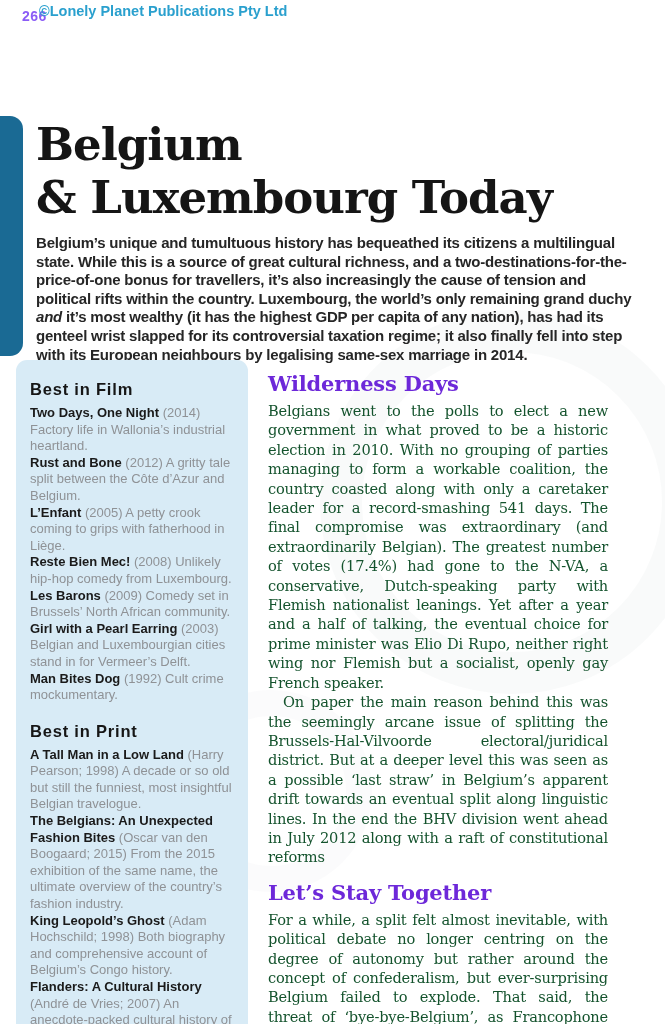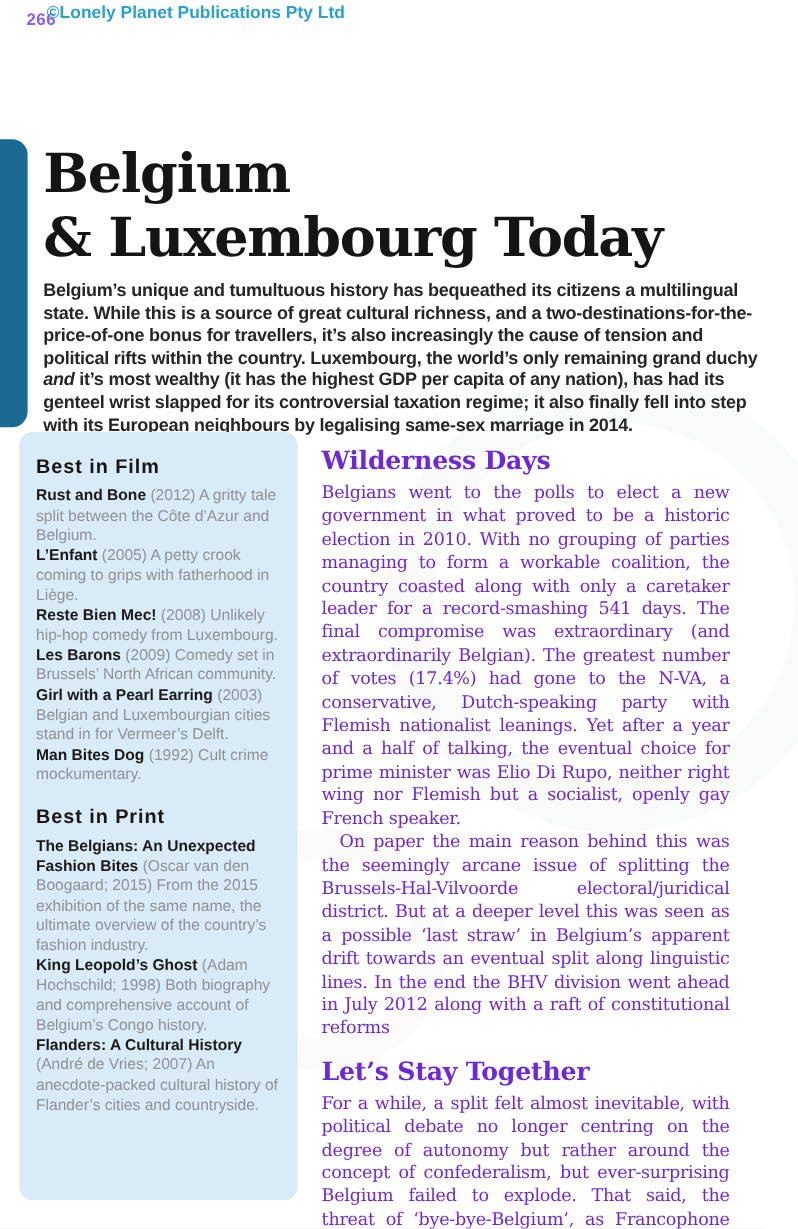--- a/index.html
+++ b/index.html
@@ -97,21 +97,21 @@
     font-weight:bold;
     color:#6d28d9;
     letter-spacing:-0.2px;
   }
   .main-col section + section h2{margin-top:14px;}
   .main-col p{
     margin:0;
     font-family:"DejaVu Serif",serif;
     font-size:14.6px;line-height:19.4px;
     text-align:justify;
-    color:#6d28d9;
+    color:#14532d;
     letter-spacing:-0.2px;
   }
   .main-col p.indent{text-indent:15px;}
 </style>
 </head>
 <body>
 
 <div class="page">
 
   <div class="watermark wm1"></div>
@@ -122,29 +122,31 @@
 
   <div class="chapter-tab"></div>
 
   <h1 class="title"><span>Belgium</span><br><span>&amp; Luxembourg Today</span></h1>
 
   <p class="intro"><span>Belgium’s unique and tumultuous history has bequeathed its citizens a multilingual state. While this is a source of great cultural richness, and a two-destinations-for-the-price-of-one bonus for travellers, it’s also increasingly the cause of tension and political rifts within the country. Luxembourg, the world’s only remaining grand duchy </span><em>and</em><span> it’s most wealthy (it has the highest GDP per capita of any nation), has had its genteel wrist slapped for its controversial taxation regime; it also finally fell into step with its European neighbours by legalising same-sex marriage in 2014.</span></p>
 
   <aside class="sidebar">
     <section class="film-section">
       <h3>Best in Film</h3>
+      <p class="list-item"><b>Two Days, One Night</b><span> (2014) Factory life in Wallonia’s industrial heartland.</span></p>
       <p class="list-item"><b>Rust and Bone</b><span> (2012) A gritty tale split between the Côte d’Azur and Belgium.</span></p>
       <p class="list-item"><b>L’Enfant</b><span> (2005) A petty crook coming to grips with fatherhood in Liège.</span></p>
       <p class="list-item"><b>Reste Bien Mec!</b><span> (2008) Unlikely hip-hop comedy from Luxembourg.</span></p>
       <p class="list-item"><b>Les Barons</b><span> (2009) Comedy set in Brussels’ North African community.</span></p>
       <p class="list-item"><b>Girl with a Pearl Earring</b><span> (2003) Belgian and Luxembourgian cities stand in for Vermeer’s Delft.</span></p>
       <p class="list-item"><b>Man Bites Dog</b><span> (1992) Cult crime mockumentary.</span></p>
     </section>
     <section class="print-section">
       <h3>Best in Print</h3>
+      <p class="list-item"><b>A Tall Man in a Low Land</b><span> (Harry Pearson; 1998) A decade or so old but still the funniest, most insightful Belgian travelogue.</span></p>
       <p class="list-item"><b>The Belgians: An Unexpected Fashion Bites</b><span> (Oscar van den Boogaard; 2015) From the 2015 exhibition of the same name, the ultimate overview of the country’s fashion industry.</span></p>
       <p class="list-item"><b>King Leopold’s Ghost</b><span> (Adam Hochschild; 1998) Both biography and comprehensive account of Belgium’s Congo history.</span></p>
       <p class="list-item"><b>Flanders: A Cultural History</b><span> (André de Vries; 2007) An anecdote-packed cultural history of Flander’s cities and countryside.</span></p>
     </section>
   </aside>
 
   <main class="main-col">
     <section>
       <h2>Wilderness Days</h2>
       <p>Belgians went to the polls to elect a new government in what proved to be a historic election in 2010. With no grouping of parties managing to form a workable coalition, the country coasted along with only a caretaker leader for a record-smashing 541 days. The final compromise was extraordinary (and extraordinarily Belgian). The greatest number of votes (17.4%) had gone to the N-VA, a conservative, Dutch-speaking party with Flemish nationalist leanings. Yet after a year and a half of talking, the eventual choice for prime minister was Elio Di Rupo, neither right wing nor Flemish but a socialist, openly gay French speaker.</p>

